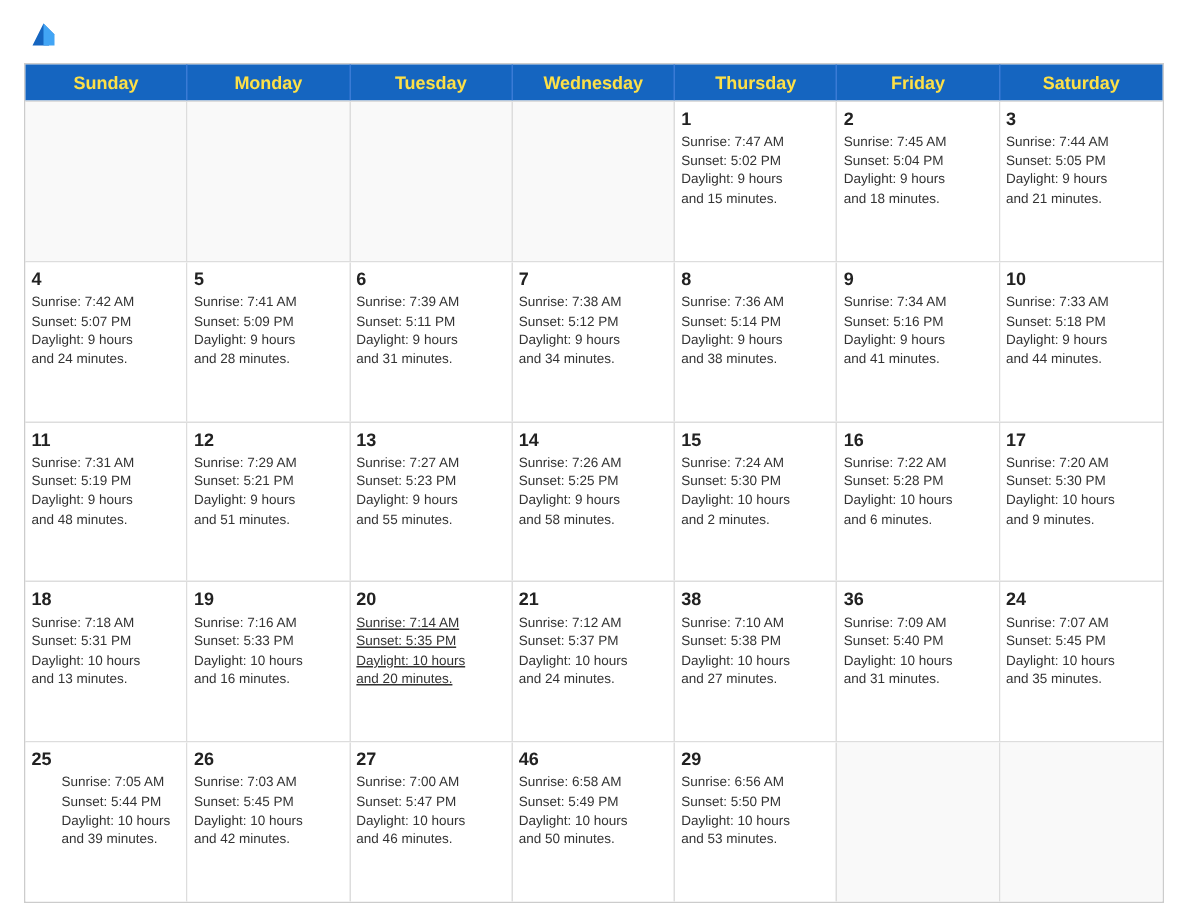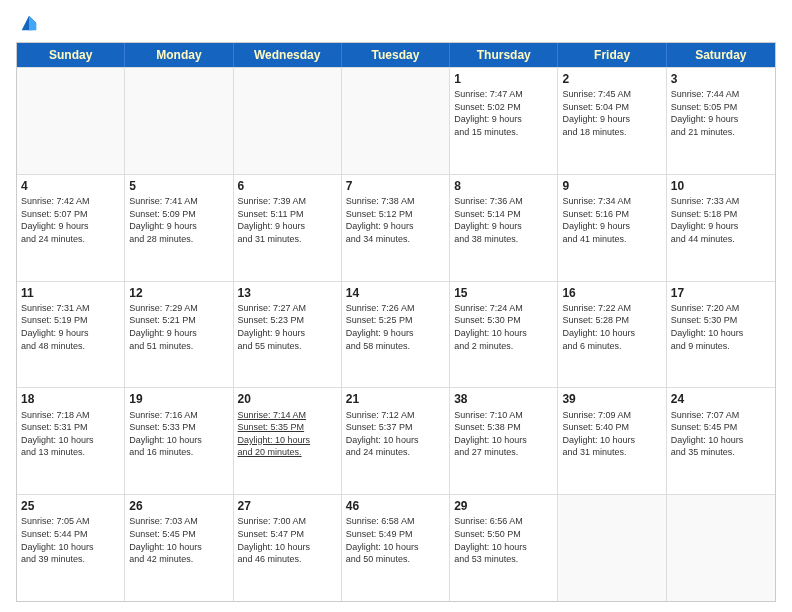--- a/index.html
+++ b/index.html
@@ -65,21 +65,21 @@
       display: flex;
       flex-direction: column;
       border: 1px solid #ccc;
     }
     .cal-header-row {
       display: grid;
       grid-template-columns: repeat(7, 1fr);
       background: #1565c0;
     }
     .cal-header-cell {
-      color: #fef9c3;
+      color: #fde047;
       font-size: 12px;
       font-weight: bold;
       text-align: center;
       padding: 5px 2px;
       border-right: 1px solid #3a7bd5;
     }
     .cal-header-cell:last-child {
       border-right: none;
     }
     .cal-body {
@@ -141,22 +141,22 @@
     <div class="title-block">
       <div class="month-year"></div>
       <div class="location"></div>
     </div>
   </div>
 
   <div class="calendar">
     <div class="cal-header-row">
     <div class="cal-header-cell">Sunday</div>
         <div class="cal-header-cell">Monday</div>
+        <div class="cal-header-cell">Tuesday</div>
         <div class="cal-header-cell">Wednesday</div>
-        <div class="cal-header-cell">Tuesday</div>
         <div class="cal-header-cell">Thursday</div>
         <div class="cal-header-cell">Friday</div>
         <div class="cal-header-cell">Saturday</div>
       </div>
     <div class="cal-body">
     <div class="cal-row">
           <div class="cal-cell empty"></div>
           <div class="cal-cell empty"></div>
           <div class="cal-cell empty"></div>
           <div class="cal-cell empty"></div>
@@ -314,38 +314,38 @@
 and 24 minutes.</div>
           </div>
           <div class="cal-cell">
             <span class="day-num">38</span>
             <div class="cell-text" style="white-space: pre-line;">Sunrise: 7:10 AM
 Sunset: 5:38 PM
 Daylight: 10 hours
 and 27 minutes.</div>
           </div>
           <div class="cal-cell">
-            <span class="day-num">39</span>
+            <span class="day-num">36</span>
             <div class="cell-text" style="white-space: pre-line;">Sunrise: 7:09 AM
 Sunset: 5:40 PM
 Daylight: 10 hours
 and 31 minutes.</div>
           </div>
           <div class="cal-cell">
             <span class="day-num">24</span>
             <div class="cell-text" style="white-space: pre-line;">Sunrise: 7:07 AM
 Sunset: 5:45 PM
 Daylight: 10 hours
 and 35 minutes.</div>
           </div>
         </div>
         <div class="cal-row">
           <div class="cal-cell">
             <span class="day-num">25</span>
-            <div class="cell-text" style="white-space: pre-line;">Sunrise: 7:05 AM
+            <div class="cell-text" style="white-space: pre-line; margin-left: 20px;">Sunrise: 7:05 AM
 Sunset: 5:44 PM
 Daylight: 10 hours
 and 39 minutes.</div>
           </div>
           <div class="cal-cell">
             <span class="day-num">26</span>
             <div class="cell-text" style="white-space: pre-line;">Sunrise: 7:03 AM
 Sunset: 5:45 PM
 Daylight: 10 hours
 and 42 minutes.</div>

